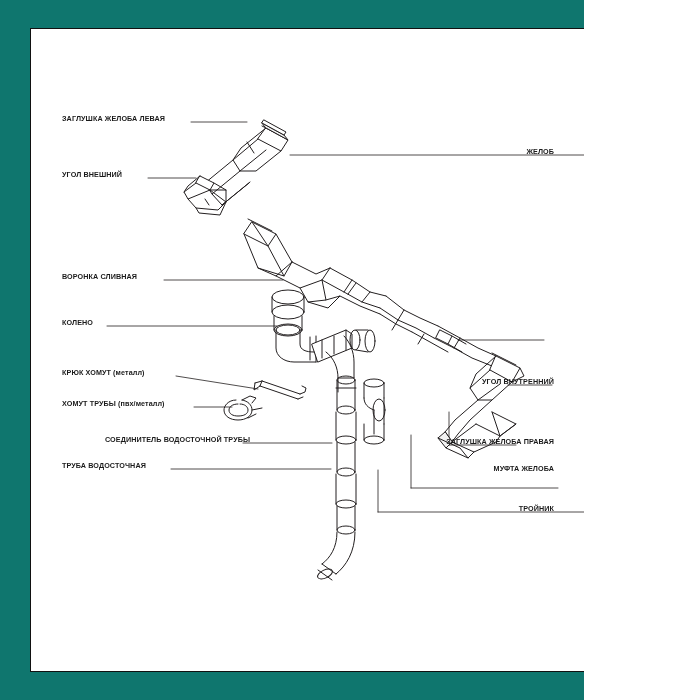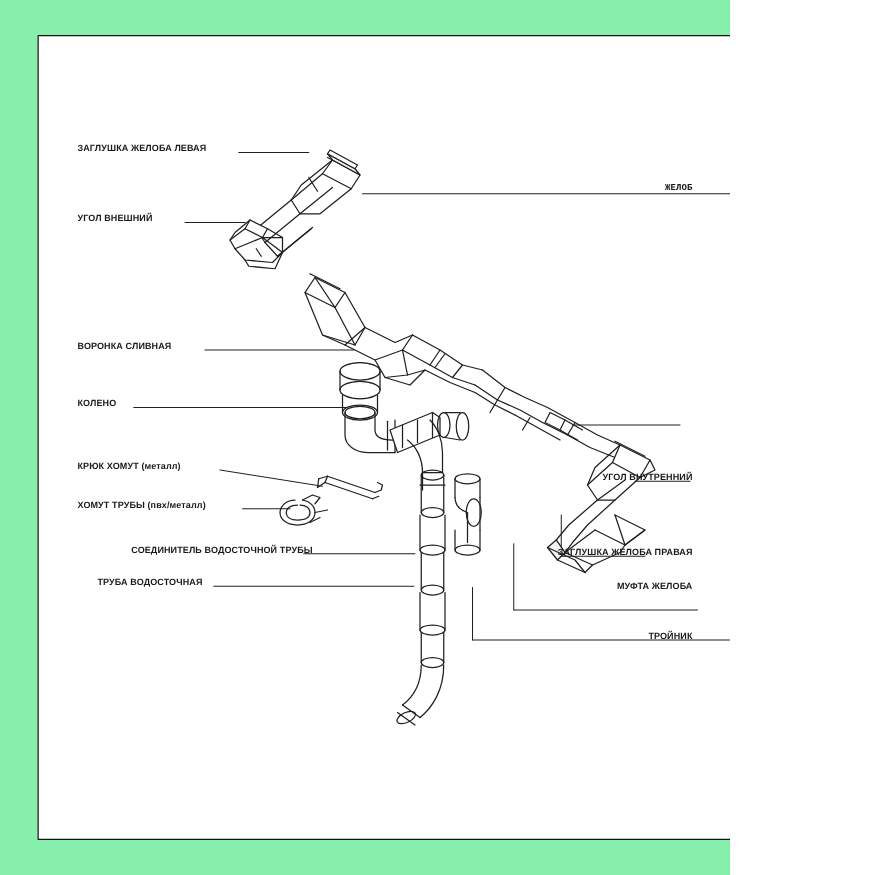--- a/index.html
+++ b/index.html
@@ -4,21 +4,21 @@
 <style>
   html, body {
     margin: 0;
     padding: 0;
     background: #ffffff;
   }
   #page {
     position: relative;
     width: 584px;
     height: 700px;
-    background: #86efac;
+    background: #0f766e;
     font-family: "Liberation Sans", sans-serif;
     overflow: hidden;
   }
   #frame {
     position: absolute;
     left: 30px;
     top: 28px;
     width: 640px;
     height: 644px;
     border: 1px solid #111111;
@@ -263,20 +263,20 @@
     </g>
   </svg>
 
   <div class="label" style="left:62px; top:114px;">ЗАГЛУШКА ЖЕЛОБА ЛЕВАЯ</div>
   <div class="label" style="left:62px; top:170px;">УГОЛ ВНЕШНИЙ</div>
   <div class="label" style="left:62px; top:272px;">ВОРОНКА СЛИВНАЯ</div>
   <div class="label" style="left:62px; top:318px;">КОЛЕНО</div>
   <div class="label" style="left:62px; top:368px;">КРЮК ХОМУТ (металл)</div>
   <div class="label" style="left:62px; top:399px;">ХОМУТ ТРУБЫ (пвх/металл)</div>
   <div class="label" style="left:62px; top:435px;margin-left:43px;">СОЕДИНИТЕЛЬ ВОДОСТОЧНОЙ ТРУБЫ</div>
-  <div class="label" style="left:62px; top:461px;margin-left:16px;">ТРУБА ВОДОСТОЧНАЯ</div>
-
-  <div class="label right" style="right:30px; top:147px; width:120px;font-family:Liberation Mono, monospace;">ЖЕЛОБ</div>
+  <div class="label" style="left:62px; top:461px;">ТРУБА ВОДОСТОЧНАЯ</div>
+
+  <div class="label right" style="right:30px; top:147px; width:120px;">ЖЕЛОБ</div>
   <div class="label right" style="right:30px; top:377px; width:130px;">УГОЛ ВНУТРЕННИЙ</div>
   <div class="label right" style="right:30px; top:437px; width:160px;">ЗАГЛУШКА ЖЕЛОБА ПРАВАЯ</div>
   <div class="label right" style="right:30px; top:464px; width:130px;">МУФТА ЖЕЛОБА</div>
   <div class="label right" style="right:30px; top:504px; width:130px;">ТРОЙНИК</div>
 </div>
 
 </body></html>

